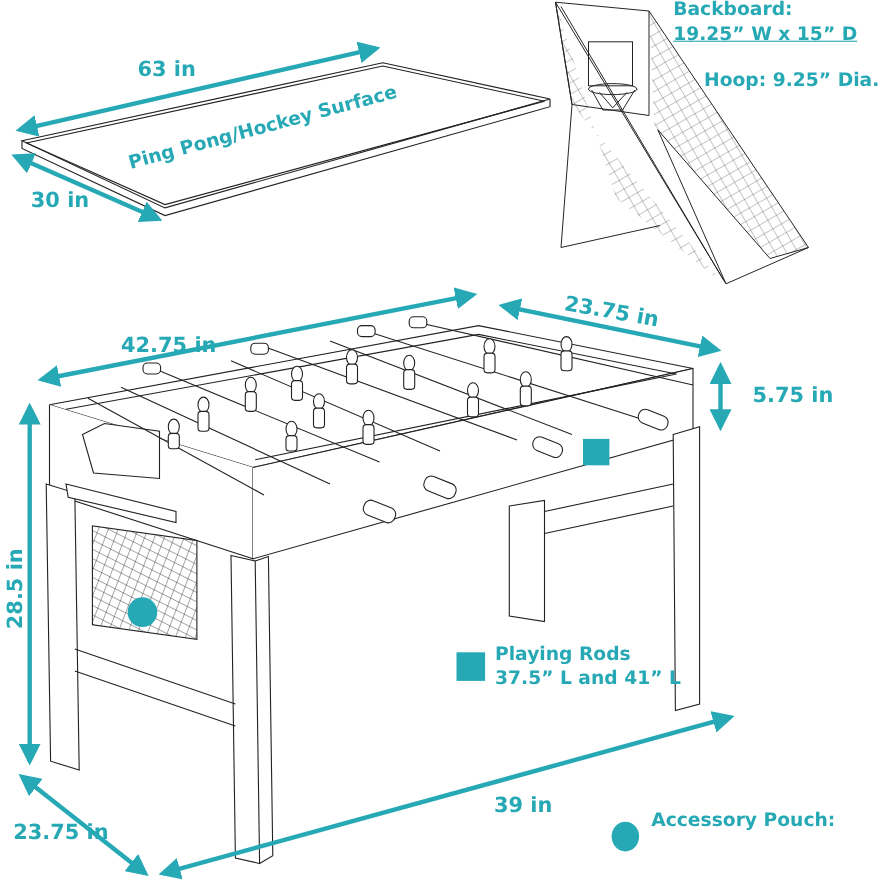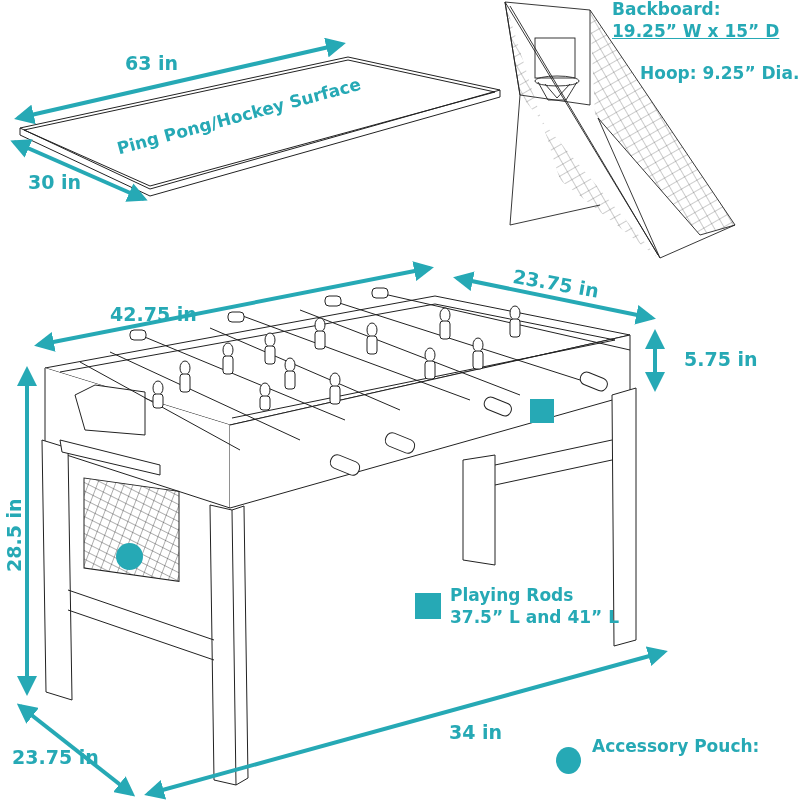--- a/index.html
+++ b/index.html
@@ -142,19 +142,19 @@
   <div class="lbl dim" style="left:28px;top:172px;">30 in</div>
 
   <div class="lbl note" style="left:612px;top:0px;">Backboard:</div>
   <div class="lbl note" style="left:612px;top:22px;text-decoration:underline;">19.25” W x 15” D</div>
   <div class="lbl note" style="left:640px;top:64px;">Hoop: 9.25” Dia.</div>
 
   <div class="lbl dim" style="left:110px;top:276px;margin-top:28px;">42.75 in</div>
   <div class="lbl dim rot" style="left:515px;top:266px;transform:rotate(10deg);">23.75 in</div>
   <div class="lbl dim" style="left:664px;top:349px;margin-left:20px;">5.75 in</div>
   <div class="lbl dim rot" style="left:4px;top:572px;transform:rotate(-90deg);">28.5 in</div>
-  <div class="lbl dim" style="left:449px;top:722px;">34 in</div>
+  <div class="lbl dim" style="left:449px;top:722px;">39 in</div>
   <div class="lbl dim" style="left:12px;top:747px;">23.75 in</div>
 
   <div class="lbl note" style="left:450px;top:586px;">Playing Rods</div>
   <div class="lbl note" style="left:450px;top:608px;">37.5” L and 41” L</div>
   <div class="lbl note" style="left:592px;top:737px;">Accessory Pouch:</div>
 </div>
 
 </body></html>

